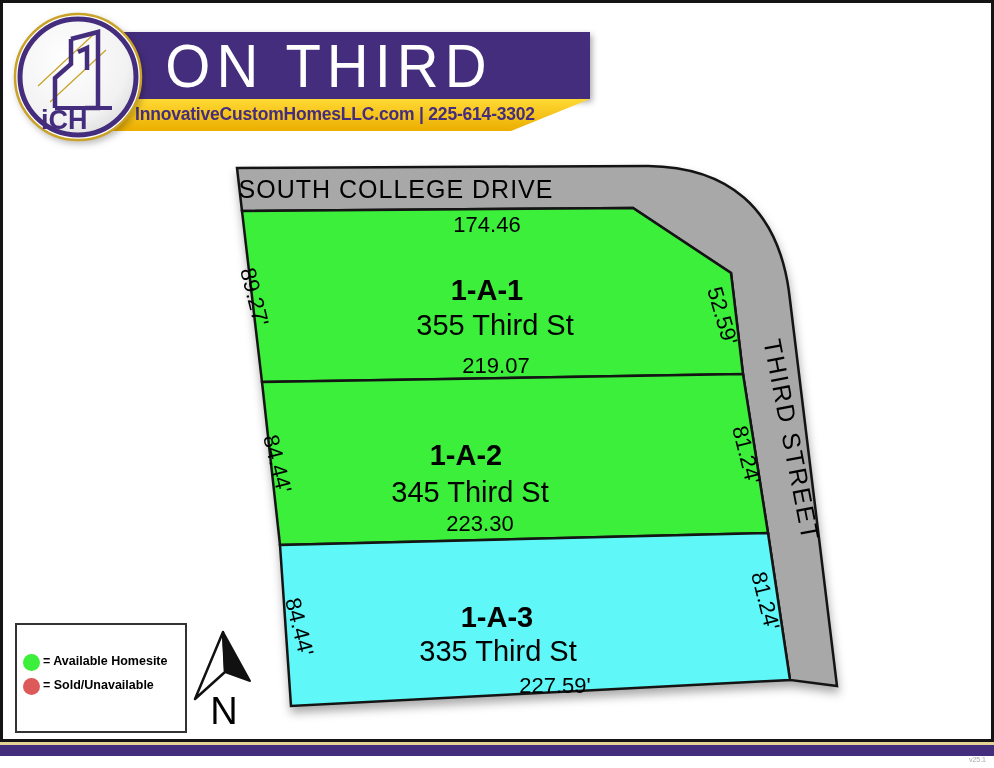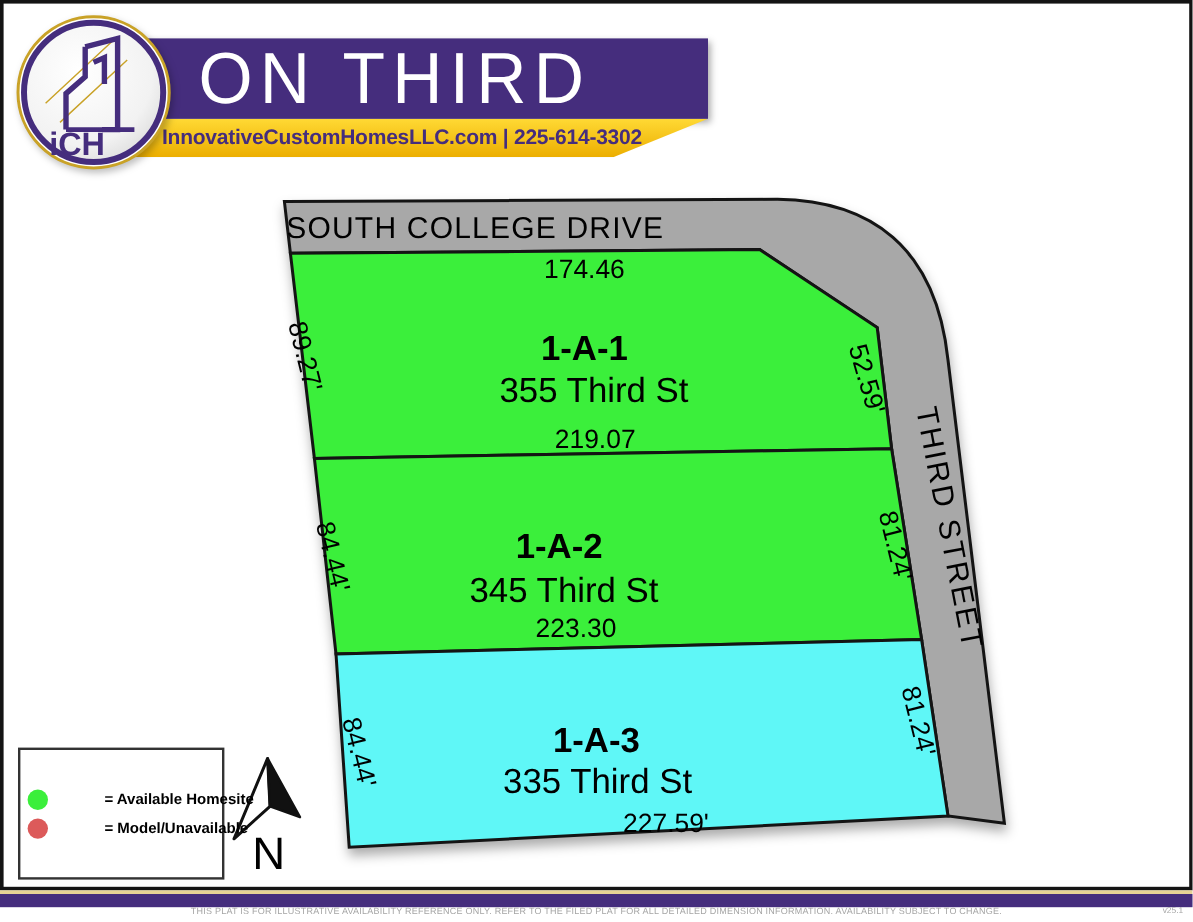--- a/index.html
+++ b/index.html
@@ -47,21 +47,21 @@
   .plat .road-top { font-size:25px; letter-spacing:1px; text-anchor:middle; }
   .plat .road-rt  { font-size:25px; letter-spacing:2px; text-anchor:middle; }
   .plat .north-n  { font-size:38px; text-anchor:middle; }
 
   
   .legend {
     position:absolute; left:15px; top:623px; width:172px; height:110px;
     background:#ffffff; border:2px solid #333; box-sizing:border-box;
     display:flex; flex-direction:column; justify-content:center; padding-left:6px;
   }
-  .legend-item { display:flex; align-items:center; height:24px;gap:44px; }
+  .legend-item { display:flex; align-items:flex-start; height:24px; }
   .legend-dot  { width:17px; height:17px; border-radius:50%; flex:0 0 17px; }
   .legend-label{ font-size:12.5px; font-weight:bold; color:#000; margin-left:3px; white-space:nowrap; }
 
   
   .footer-gold   { position:absolute; left:0; top:742px; width:994px; height:3px; background:#e6d295; }
   .footer-purple { position:absolute; left:0; top:745px; width:994px; height:11px; background:#452d7d; }
   .footer-note   {
     position:absolute; left:0; top:755px; width:994px; text-align:center;
     font-size:7.5px; color:#a5a5a5; letter-spacing:0.2px;
   }
@@ -145,22 +145,21 @@
     <text class="north-n" x="224" y="724">N</text>
   </svg>
 
   <div class="legend">
     <div class="legend-item">
       <span class="legend-dot" style="background: rgb(59, 239, 59);"></span>
       <span class="legend-label">= Available Homesite</span>
     </div>
     <div class="legend-item">
       <span class="legend-dot" style="background: rgb(220, 90, 90);"></span>
-      <span class="legend-label">= Model/Unavailable</span>
+      <span class="legend-label">= Sold/Unavailable</span>
     </div>
   </div>
 
   <div class="footer-gold"></div>
   <div class="footer-purple"></div>
-  <div class="footer-note">THIS PLAT IS FOR ILLUSTRATIVE AVAILABILITY REFERENCE ONLY. REFER TO THE FILED PLAT FOR ALL DETAILED DIMENSION INFORMATION. AVAILABILITY SUBJECT TO CHANGE.</div>
   <div class="footer-version">v25.1</div>
 
 </div>
 
 </body></html>

